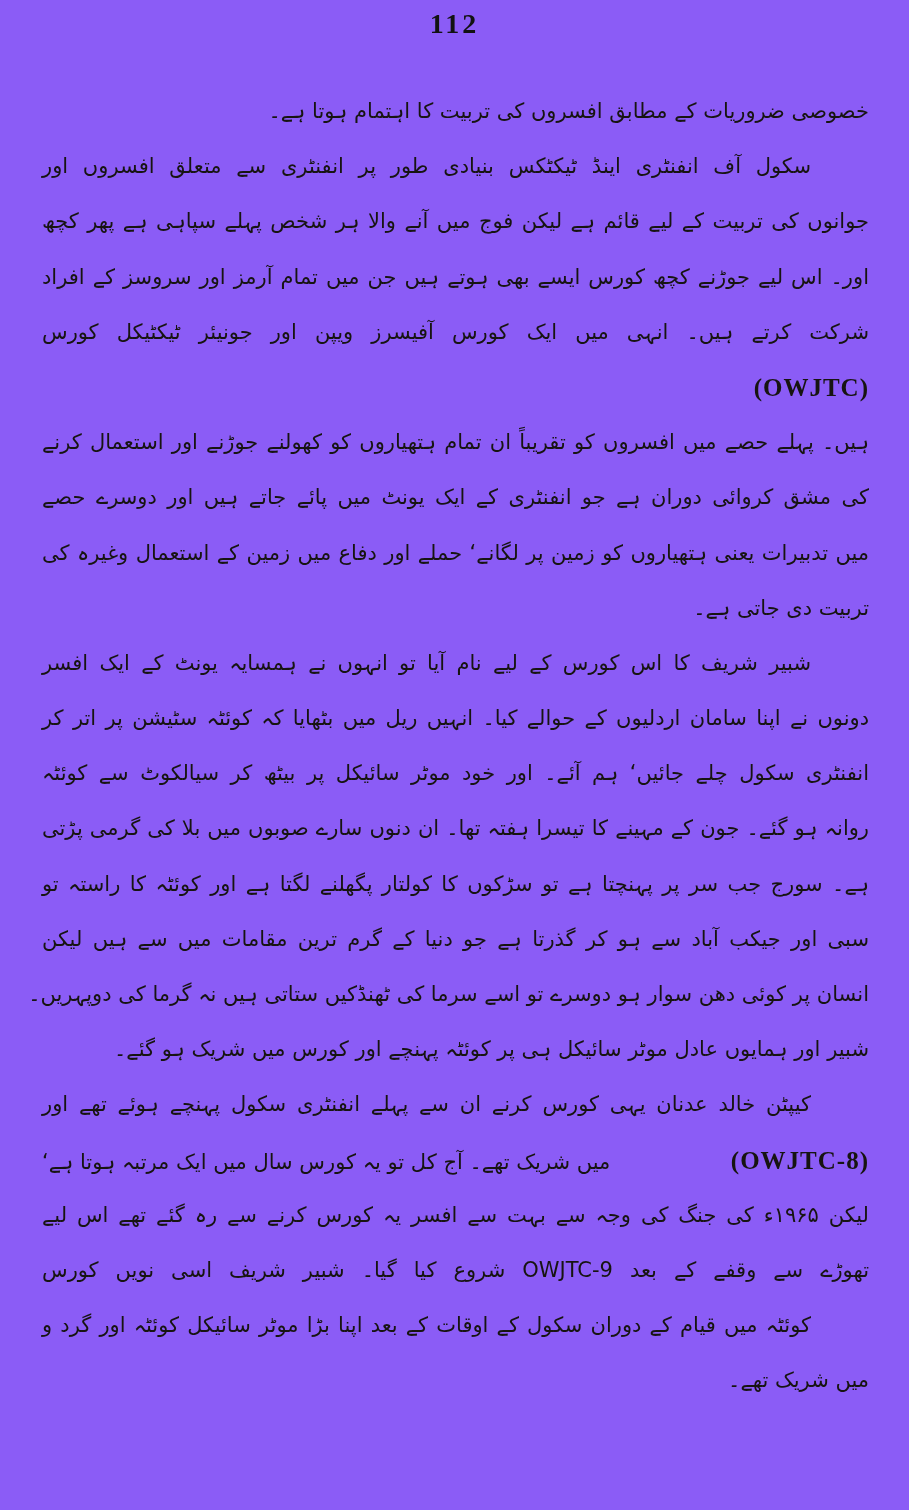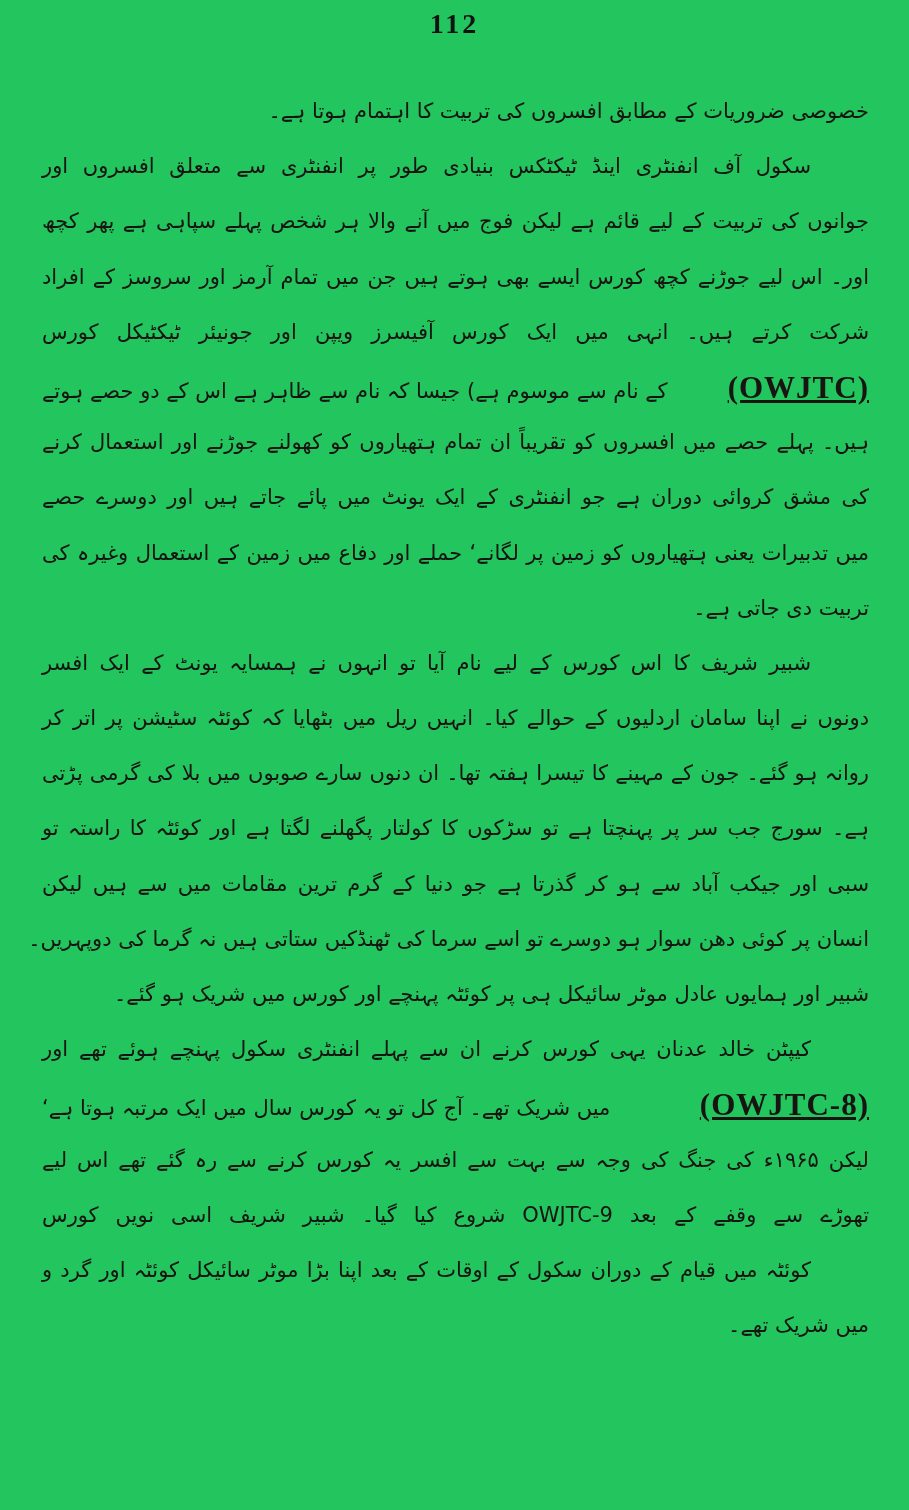--- a/index.html
+++ b/index.html
@@ -5,21 +5,21 @@
   html, body {
     margin: 0;
     padding: 0;
     background: #e8e8e8;
   }
   .page {
     position: relative;
     width: 909px;
     height: 1510px;
     margin: 0 auto;
-    background: #22c55e;
+    background: #8b5cf6;
     color: #171411;
     overflow: hidden;
     font-family: "DejaVu Sans", sans-serif;
   }
   .page-number {
     position: absolute;
     top: 8px;
     left: 0;
     width: 100%;
     text-align: center;
@@ -58,51 +58,50 @@
   .line.split {
     display: flex;
     justify-content: space-between;
     align-items: baseline;
   }
   .line.split .latin {
     direction: ltr;
     unicode-bidi: isolate;
     font-family: "Liberation Serif", serif;
     font-weight: bold;
-    font-size: 31px;
+    font-size: 25px;
     letter-spacing: 1px;
-    text-decoration: underline;
   }
   .line.split .urdu-seg {
     direction: rtl;
     text-align: right;
   }
 </style>
 </head>
 <body>
 
 <div class="page">
   <div class="page-number">112</div>
 
   <div class="text-block" id="text-block">
       <div class="line para-end">خصوصی ضروریات کے مطابق افسروں کی تربیت کا اہتمام ہوتا ہے۔</div>
       <div class="line para-start">سکول آف انفنٹری اینڈ ٹیکٹکس بنیادی طور پر انفنٹری سے متعلق افسروں اور</div>
       <div class="line body">جوانوں کی تربیت کے لیے قائم ہے لیکن فوج میں آنے والا ہر شخص پہلے سپاہی ہے پھر کچھ</div>
       <div class="line body">اور۔ اس لیے جوڑنے کچھ کورس ایسے بھی ہوتے ہیں جن میں تمام آرمز اور سروسز کے افراد</div>
       <div class="line body">شرکت کرتے ہیں۔ انہی میں ایک کورس آفیسرز ویپن اور جونیئر ٹیکٹیکل کورس</div>
       <div class="line body split">
         <span class="latin">(OWJTC)</span>
-        <span class="urdu-seg">کے نام سے موسوم ہے) جیسا کہ نام سے ظاہر ہے اس کے دو حصے ہوتے</span>
       </div>
       <div class="line body">ہیں۔ پہلے حصے میں افسروں کو تقریباً ان تمام ہتھیاروں کو کھولنے جوڑنے اور استعمال کرنے</div>
       <div class="line body">کی مشق کروائی دوران ہے جو انفنٹری کے ایک یونٹ میں پائے جاتے ہیں اور دوسرے حصے</div>
       <div class="line body">میں تدبیرات یعنی ہتھیاروں کو زمین پر لگانے‘ حملے اور دفاع میں زمین کے استعمال وغیرہ کی</div>
       <div class="line para-end">تربیت دی جاتی ہے۔</div>
       <div class="line para-start">شبیر شریف کا اس کورس کے لیے نام آیا تو انہوں نے ہمسایہ یونٹ کے ایک افسر</div>
       <div class="line body">دونوں نے اپنا سامان اردلیوں کے حوالے کیا۔ انہیں ریل میں بٹھایا کہ کوئٹہ سٹیشن پر اتر کر</div>
+      <div class="line body">انفنٹری سکول چلے جائیں‘ ہم آئے۔ اور خود موٹر سائیکل پر بیٹھ کر سیالکوٹ سے کوئٹہ</div>
       <div class="line body">روانہ ہو گئے۔ جون کے مہینے کا تیسرا ہفتہ تھا۔ ان دنوں سارے صوبوں میں بلا کی گرمی پڑتی</div>
       <div class="line body">ہے۔ سورج جب سر پر پہنچتا ہے تو سڑکوں کا کولتار پگھلنے لگتا ہے اور کوئٹہ کا راستہ تو</div>
       <div class="line body">سبی اور جیکب آباد سے ہو کر گذرتا ہے جو دنیا کے گرم ترین مقامات میں سے ہیں لیکن</div>
       <div class="line body">انسان پر کوئی دھن سوار ہو دوسرے تو اسے سرما کی ٹھنڈکیں ستاتی ہیں نہ گرما کی دوپہریں۔</div>
       <div class="line para-end">شبیر اور ہمایوں عادل موٹر سائیکل ہی پر کوئٹہ پہنچے اور کورس میں شریک ہو گئے۔</div>
       <div class="line para-start">کیپٹن خالد عدنان یہی کورس کرنے ان سے پہلے انفنٹری سکول پہنچے ہوئے تھے اور</div>
       <div class="line body split">
         <span class="latin">(OWJTC-8)</span>
         <span class="urdu-seg">میں شریک تھے۔ آج کل تو یہ کورس سال میں ایک مرتبہ ہوتا ہے‘</span>
       </div>

